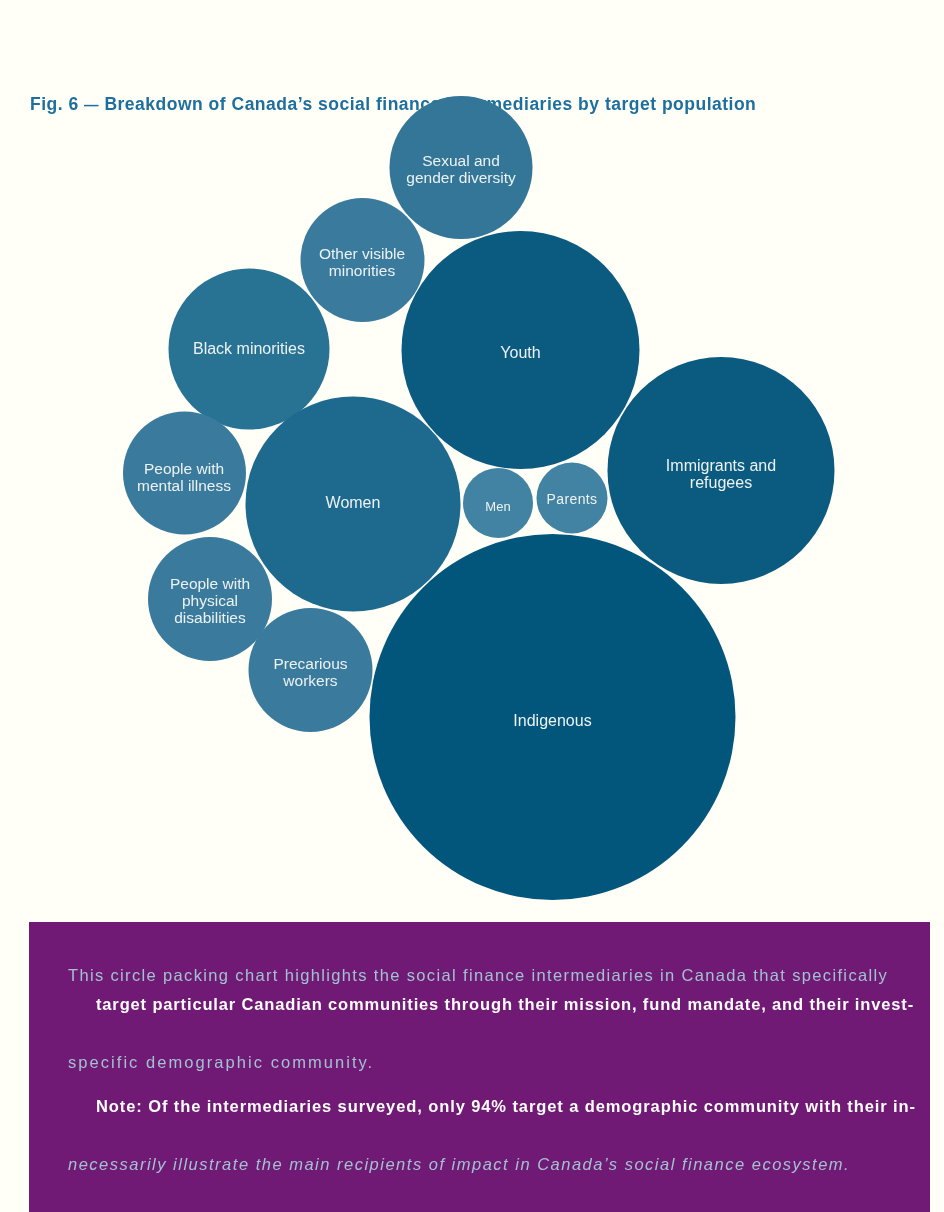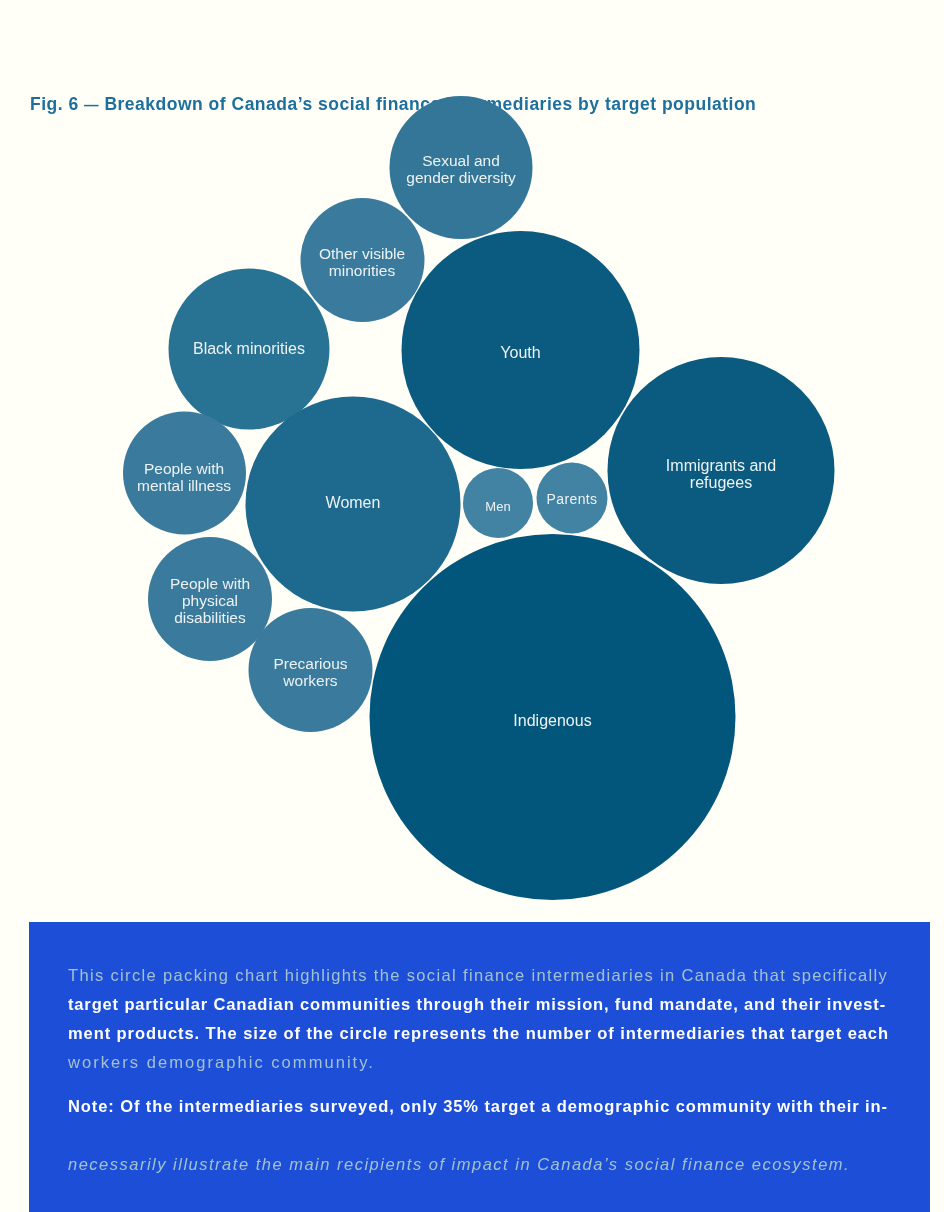--- a/index.html
+++ b/index.html
@@ -17,28 +17,28 @@
     margin-top:47px;
   }
   svg{position:absolute;left:0;top:0;}
   svg text{
     font-family:"Liberation Sans", sans-serif;
     fill:#EDF2F3;
   }
   .note{
     position:absolute;left:29px;top:922px;
     width:901px;height:290px;
-    background:#1d4ed8;
+    background:#701a75;
     box-sizing:border-box;
     padding:39px 0 0 39px;
     color:#A3C2CF;
     font-size:16.5px;line-height:29px;
     white-space:nowrap;
   }
-  .note b{color:#FDFEFB;font-weight:bold;}
+  .note b{color:#FDFEFB;font-weight:bold;margin-left:28px;}
   .note p{margin:0 0 15px 0;}
   .la{letter-spacing:1.35px;}
   .lb{letter-spacing:1.5px;font-style:italic;}
   .lc{letter-spacing:2.05px;}
   .ba{letter-spacing:0.85px;}
   .bb{letter-spacing:0.92px;}
   .bc{letter-spacing:0.9px;}
   .bd{letter-spacing:0.65px;}
 </style>
 </head>
@@ -85,18 +85,18 @@
   <text x="210" y="623" text-anchor="middle" font-size="15.5">disabilities</text>
 
   <text x="310.5" y="668.5" text-anchor="middle" font-size="15.5">Precarious</text>
   <text x="310.5" y="685.5" text-anchor="middle" font-size="15.5">workers</text>
 
   <text x="552.5" y="725.5" text-anchor="middle" font-size="16">Indigenous</text>
 </svg>
 <div class="note">
   <p><span class="la">This circle packing chart highlights the social finance intermediaries in Canada that specifically</span><br>
 <b class="ba">target particular Canadian communities through their mission, fund mandate, and their invest-</b><br>
-<b class="bb">ment products. The size of the circle represents the number of intermediaries that target each</b><br>
-<span class="lc">workers demographic community.</span></p>
-  <p><b class="bc">Note: Of the intermediaries surveyed, only 35% target a demographic community with their in-</b><br>
+<br>
+<span class="lc">specific demographic community.</span></p>
+  <p><b class="bc">Note: Of the intermediaries surveyed, only 94% target a demographic community with their in-</b><br>
 <br>
 <span class="lb">necessarily illustrate the main recipients of impact in Canada’s social finance ecosystem.</span></p>
 </div>
 
 </body></html>

